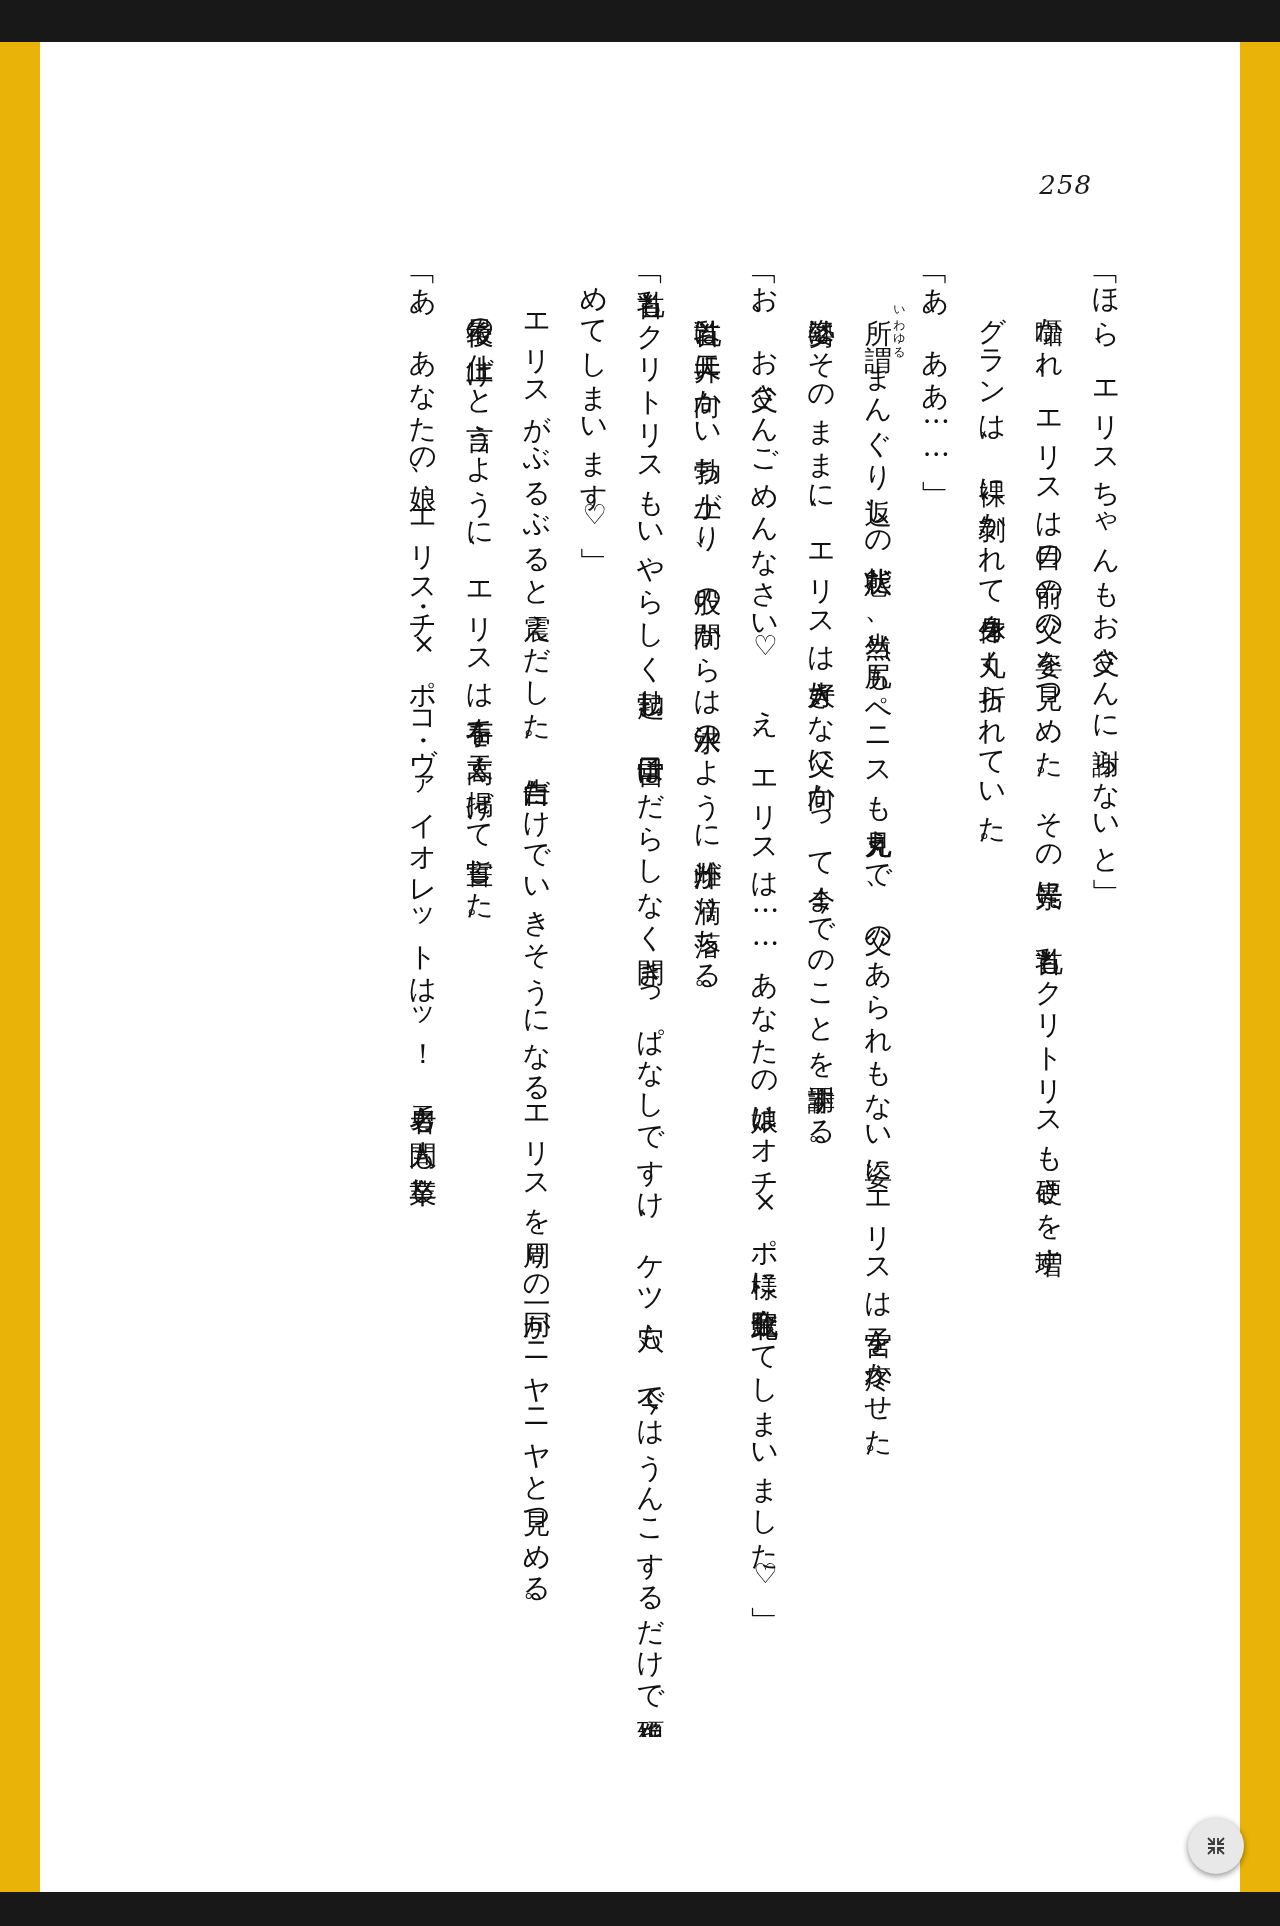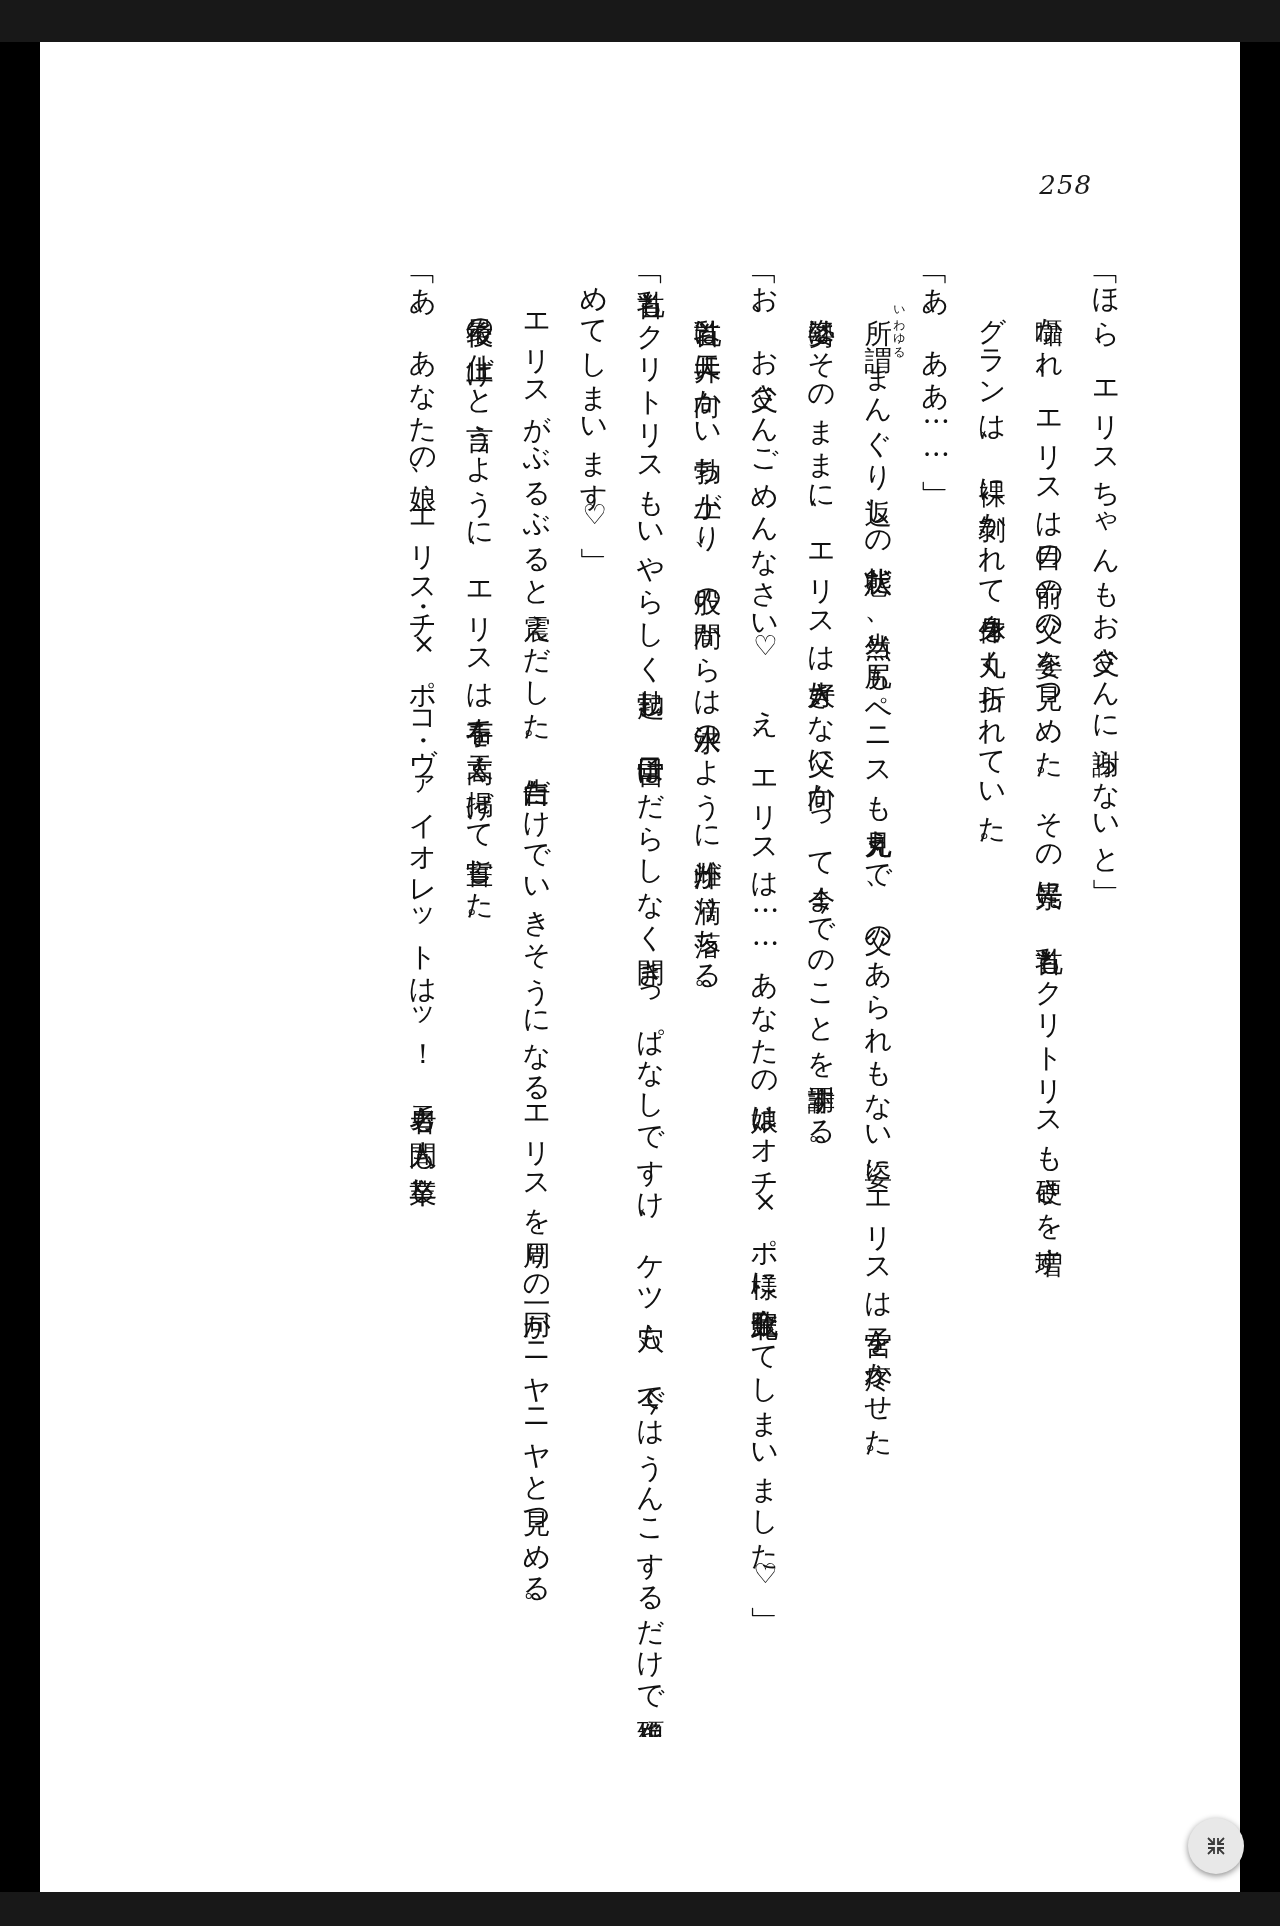--- a/index.html
+++ b/index.html
@@ -10,21 +10,21 @@
   body {
     width: 1280px;
     height: 1926px;
     overflow: hidden;
     font-family: "DejaVu Serif", serif;
   }
   .viewer {
     position: relative;
     width: 1280px;
     height: 1926px;
-    background: #000000;
+    background: #eab308;
   }
   .top-bar {
     position: absolute;
     top: 0; left: 0;
     width: 1280px;
     height: 42px;
     background: #181818;
   }
   .bottom-bar {
     position: absolute;

